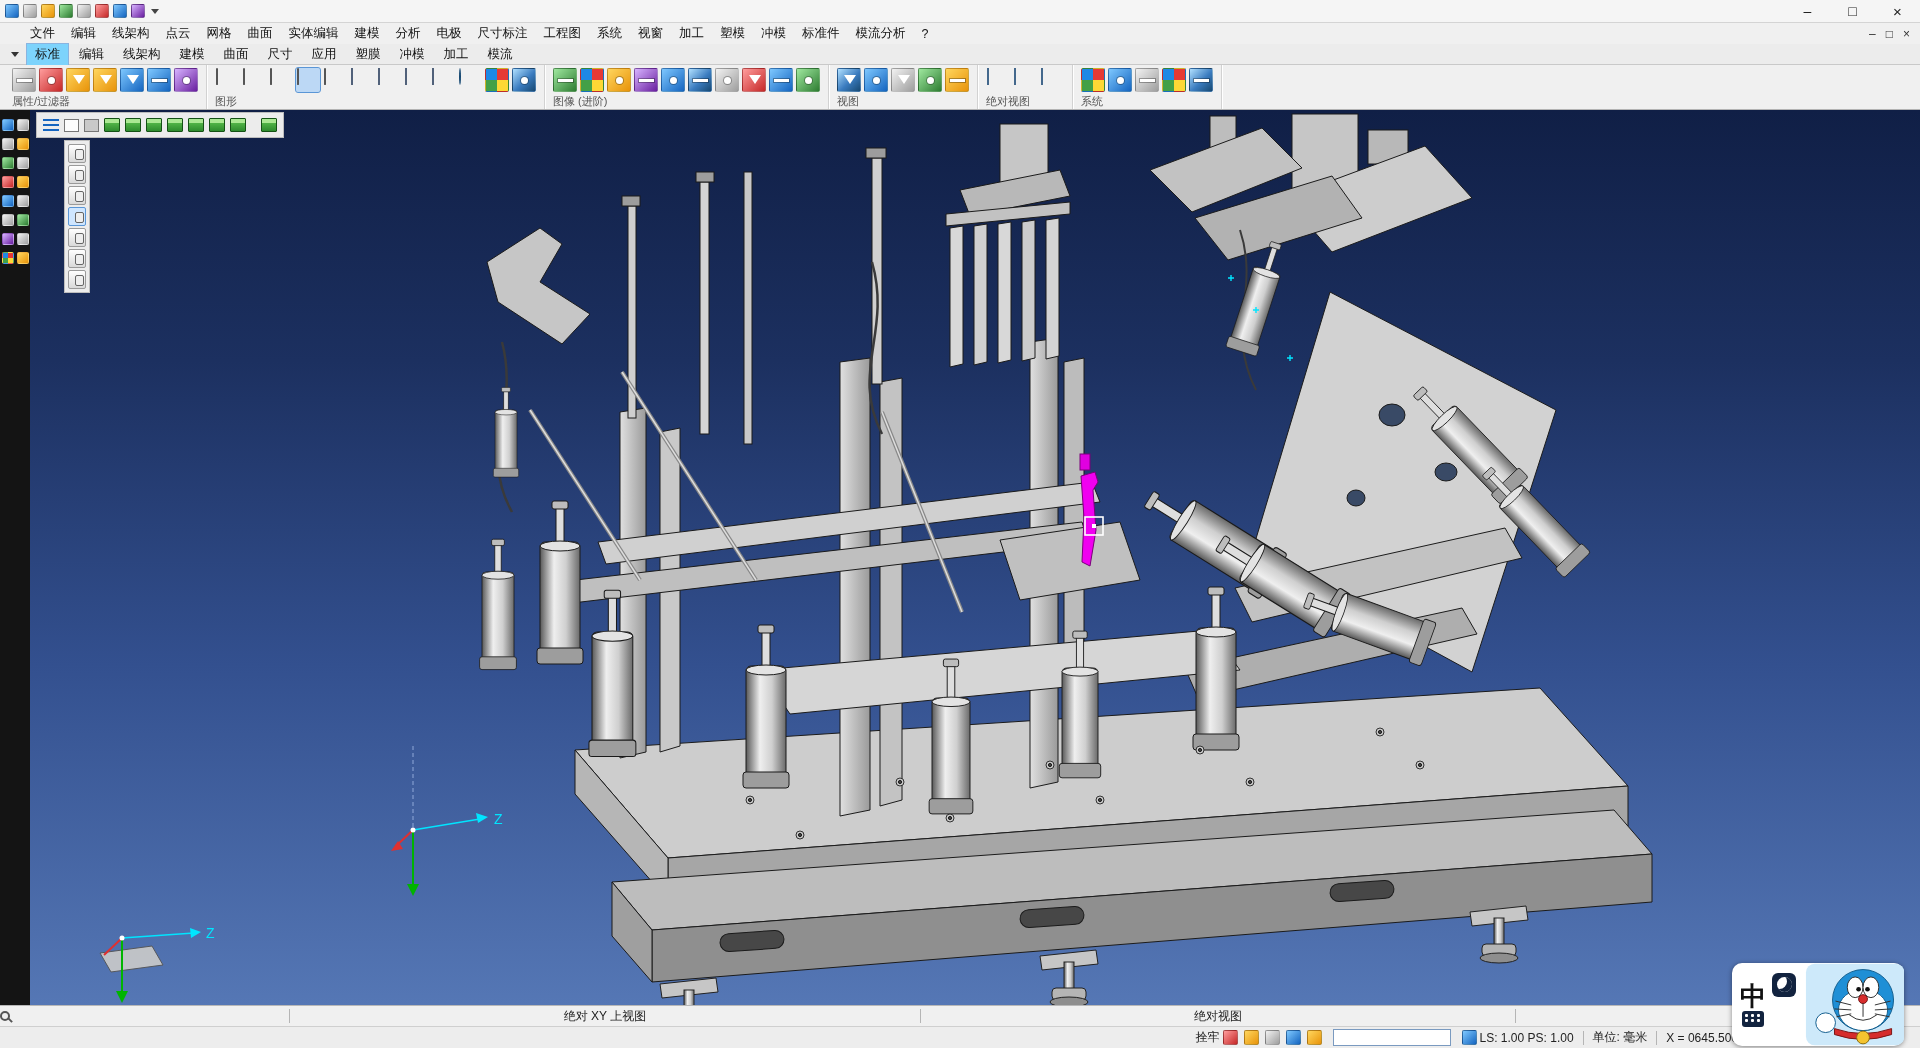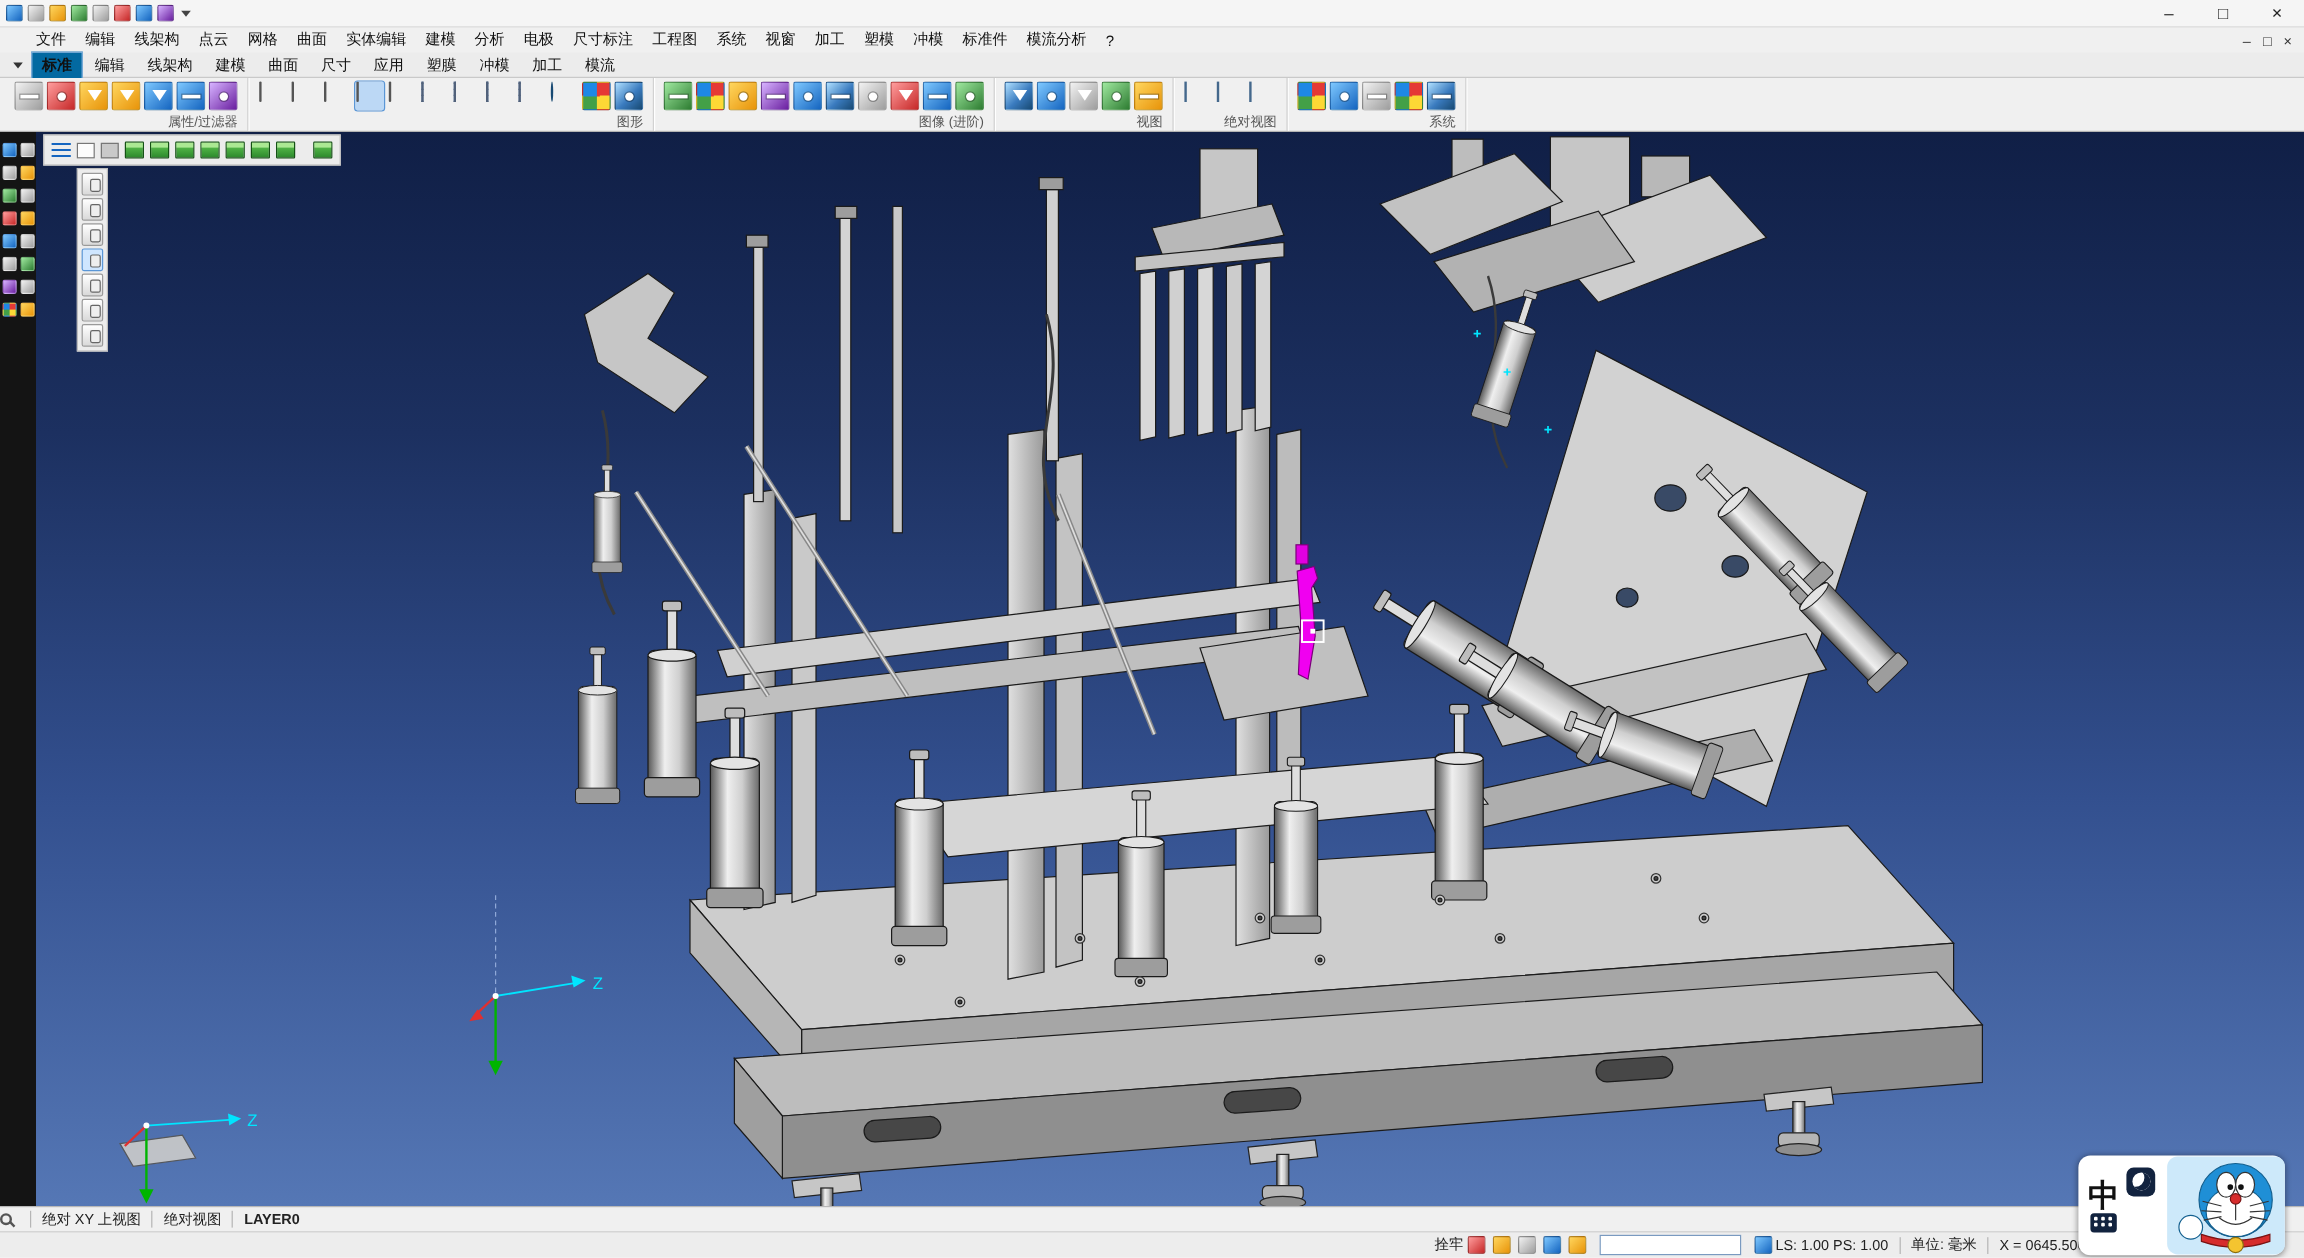--- a/index.html
+++ b/index.html
@@ -18,25 +18,25 @@
 
   
   .menubar{position:absolute;top:23px;left:0;right:0;height:21px;background:#f0f0f0;display:flex;align-items:center;padding-left:22px}
   .menu-item{padding:2px 8px;font-size:12.5px;white-space:nowrap}
   .mdi{margin-left:auto;display:flex;gap:10px;padding-right:10px;font-size:12px;color:#333}
 
   
   .tabbar{position:absolute;top:44px;left:0;right:0;height:21px;background:#ececec;border-bottom:1px solid #c9c9c9;display:flex;align-items:center;padding-left:4px}
   .tab-caret{width:0;height:0;border-left:4px solid transparent;border-right:4px solid transparent;border-top:5px solid #333;margin:0 7px}
   .tab{padding:2px 8px;font-size:12.5px;border:1px solid transparent;margin-right:1px;white-space:nowrap}
-  .tab.active{background:#0369a1;border-color:#8ab4e0;font-weight:bold}
+  .tab.active{background:#7dd3fc;border-color:#8ab4e0;font-weight:normal}
 
   
   .toolbar{position:absolute;top:65px;left:0;right:0;height:45px;background:#f0f0f0;border-bottom:1px solid #b3b3b3;display:flex;align-items:stretch;padding-left:4px}
-  .tgroup{display:flex;flex-direction:column;align-items:flex-end;padding:2px 8px 0 8px;border-right:1px solid #d2d2d2;box-shadow:1px 0 0 #fff}
+  .tgroup{display:flex;flex-direction:column;align-items:flex-start;padding:2px 8px 0 8px;border-right:1px solid #d2d2d2;box-shadow:1px 0 0 #fff}
   .tg-icons{display:flex;gap:3px;align-items:center;height:28px}
   .tg-label{font-size:11px;color:#555;margin-top:1px;white-space:nowrap}
   .tbi{position:relative;width:24px;height:24px;border-radius:2px;border:1px solid rgba(0,0,0,.18)}
   .tbi.active{outline:1px solid #5a96d6;background:#bcd8f5 !important}
   .cA{background:linear-gradient(135deg,#ffd65e,#e8940a)}
   .cB{background:linear-gradient(135deg,#7ec8ff,#1565c0)}
   .cC{background:linear-gradient(135deg,#9fe89f,#2e7d32)}
   .cD{background:linear-gradient(135deg,#ff9d9d,#c62828)}
   .cE{background:linear-gradient(135deg,#f2f2f2,#9e9e9e)}
   .cF{background:linear-gradient(135deg,#d7b3ff,#6a1fa0)}
@@ -72,21 +72,21 @@
 
   
   .left-col{position:absolute;left:64px;top:30px;width:26px;background:#ececec;border:1px solid #bdbdbd;display:flex;flex-direction:column;gap:2px;padding:3px}
   .lcb{position:relative;height:19px;background:linear-gradient(#ffffff,#d9d9d9);border:1px solid #9a9a9a;border-radius:2px}
   .lcb::after{content:"";position:absolute;left:6px;top:4px;width:7px;height:9px;border:1px solid #666;background:#eee;border-radius:2px}
   .lcb.active{background:#cfe6ff;border-color:#5a96d6}
 
   
 
   
-  .status1{position:absolute;top:1005px;left:0;right:0;height:21px;background:#f0f0f0;border-top:1px solid #b8b8b8;display:flex;align-items:center;justify-content:flex-start;padding-right:84px;font-size:12px;color:#222}
+  .status1{position:absolute;top:1005px;left:0;right:0;height:21px;background:#f0f0f0;border-top:1px solid #b8b8b8;display:flex;align-items:center;justify-content:space-between;padding-right:84px;font-size:12px;color:#222}
   .mag{position:relative;width:10px;height:10px;border:2px solid #555;border-radius:50%;margin-right:6px}
   .mag::after{content:"";position:absolute;width:6px;height:2px;background:#555;transform:rotate(45deg);right:-5px;bottom:-2px}
   .vsep{width:1px;height:14px;background:#b5b5b5;margin:0 9px}
   .layer-label{font-weight:bold}
   .status2{position:absolute;top:1026px;left:0;right:0;height:22px;background:#ededed;border-top:1px solid #cfcfcf;display:flex;align-items:center;font-size:12px;color:#222}
   .s2-spacer{flex:1}
   .sbi{width:15px;height:15px;border-radius:2px;margin:0 3px;border:1px solid rgba(0,0,0,.25)}
   .cmd-input{width:118px;height:17px;border:1px solid #7a9ac0;background:#fff;margin:0 8px;font-size:12px;padding:0 3px;font-family:"Liberation Sans",sans-serif}
   .s2-item{white-space:nowrap}
   .s2-end{width:182px}

